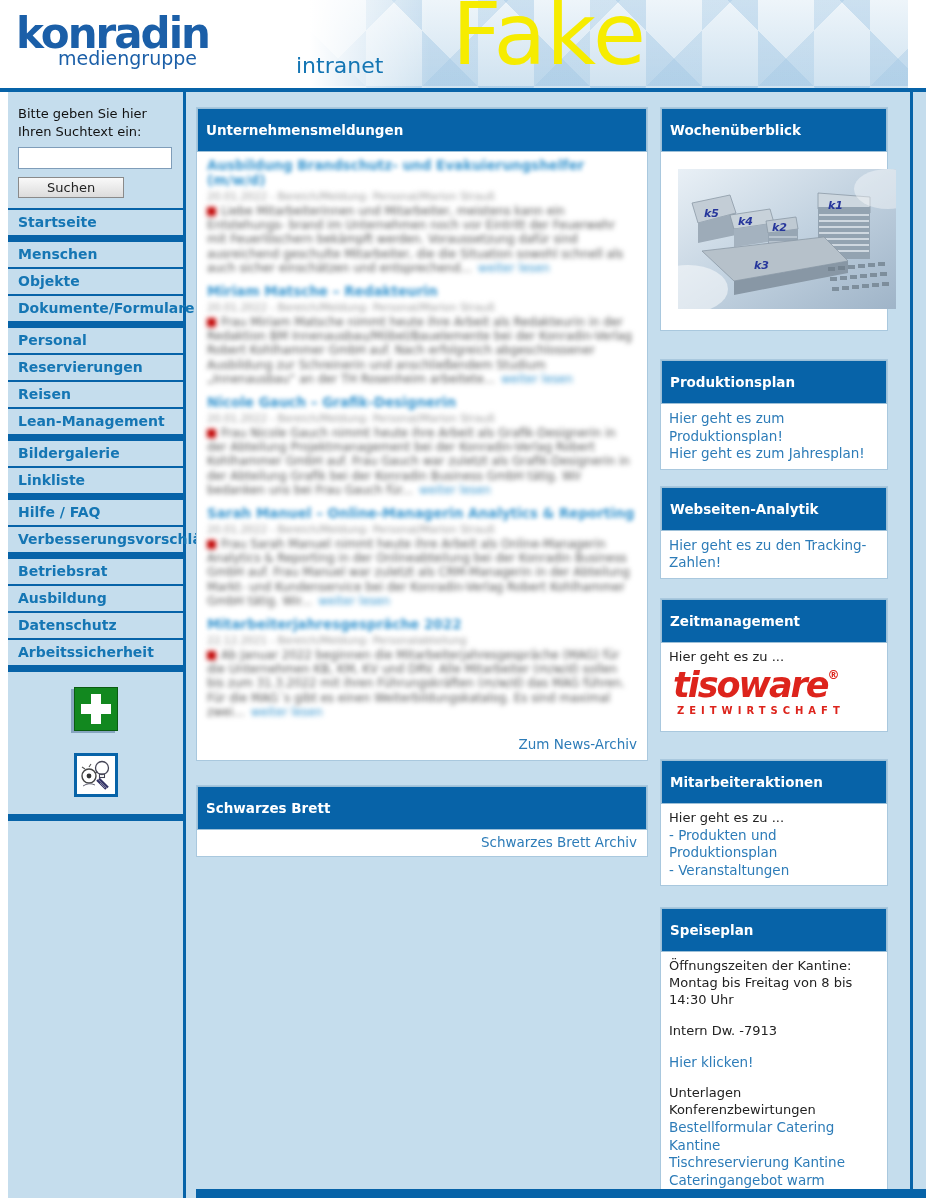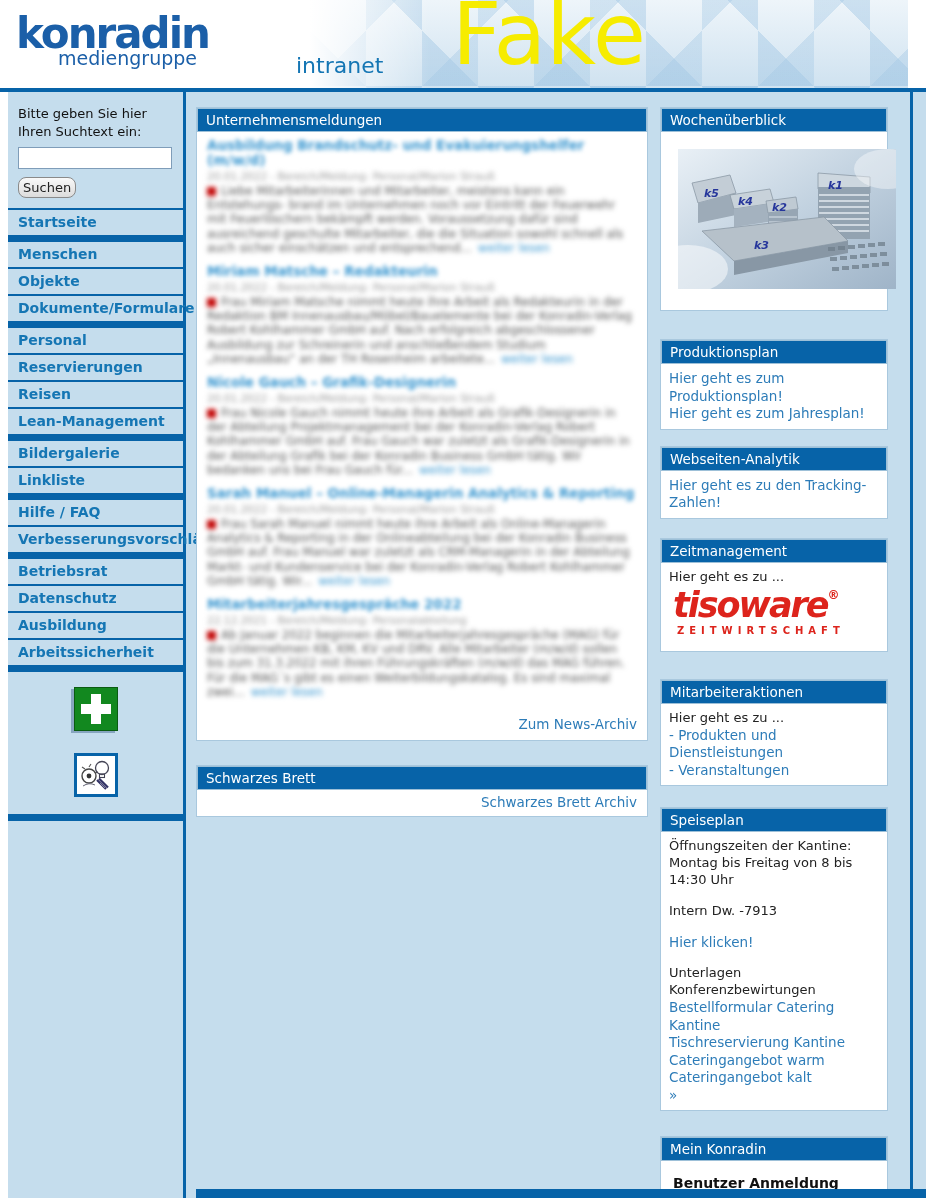--- a/index.html
+++ b/index.html
@@ -26,35 +26,35 @@
   .header-rule{position:absolute;left:0;top:88px;width:926px;height:4px;background:#0763a8;}
   .content-bg{position:absolute;left:8px;top:92px;width:918px;height:1106px;background:#c5dded;}
   .right-rule{position:absolute;left:910px;top:92px;width:3px;height:1106px;background:#0763a8;}
   .footer-bar{position:absolute;left:196px;top:1189px;width:730px;height:9px;background:#0763a8;}
 
   
   #sidebar{position:absolute;left:8px;top:92px;width:175px;height:1106px;background:#c5dded;border-right:3px solid #0763a8;}
   .search-box{padding:13px 10px 10px 10px;border-bottom:2px solid #0763a8;}
   .search-label{font-size:13px;color:#111;line-height:1.35;margin-bottom:7px;}
   .search-input{width:146px;height:18px;border:1px solid #7f9db9;background:#fff;font-size:13px;padding:1px 3px;}
-  .search-btn{margin-top:8px;font-size:13px;padding:2px 4px;background:linear-gradient(#f9f9f9,#dcdcdc);
-    border:1px solid #8a8a8a;border-radius:8px;color:#222;font-family:inherit;}
+  .search-btn{margin-top:8px;font-size:13px;padding:2px 28px;background:linear-gradient(#f9f9f9,#dcdcdc);
+    border:1px solid #8a8a8a;border-radius:0;color:#222;font-family:inherit;}
   .nav-bar{height:7px;background:#0763a8;}
   .nav-item{height:25px;line-height:25px;padding-left:10px;font-size:14px;font-weight:bold;color:#1576b4;cursor:pointer;}
   .nav-group .nav-item + .nav-item{border-top:2px solid #0763a8;}
   .sidebar-icons{text-align:center;padding:15px 0 16px 0;}
   .firstaid{display:inline-block;width:42px;height:42px;background:#12881f;border:1px solid #0a5c12;
     box-shadow:-3px 2px 0 rgba(20,60,110,.35);position:relative;margin-bottom:18px;}
   .firstaid:before{content:"";position:absolute;left:16px;top:6px;width:10px;height:30px;background:#fff;}
   .firstaid:after{content:"";position:absolute;left:6px;top:16px;width:30px;height:10px;background:#fff;}
   .ideabox{display:inline-block;width:38px;height:38px;background:#fff;border:3px solid #0763a8;}
 
   
   .panel{background:#ffffff;border:1px solid #a9c8de;}
-  .panel-head{background:#0763a8;color:#ffffff;font-weight:normal;font-size:13.5px;padding:3px 8px;border:1px solid #9dc0d8;}
+  .panel-head{background:#0763a8;color:#ffffff;font-weight:bold;font-size:13.5px;padding:13px 8px;border:1px solid #9dc0d8;}
   .link{color:#2d7cb8;text-decoration:none;cursor:pointer;}
 
   
   #main-col{position:absolute;left:196px;top:107px;width:452px;}
   .news-body-wrap{padding:6px 10px 0 10px;}
   .news-item{margin-bottom:9px;}
   .news-title{color:#3a97d0;font-weight:bold;font-size:13.5px;line-height:15px;filter:blur(2px);cursor:pointer;}
   .news-date{color:#9a9a9a;font-size:10.5px;line-height:12px;margin:2px 0 2px 0;filter:blur(2.4px);}
   .news-text{color:#555;font-size:11.8px;line-height:14.2px;filter:blur(2.4px);}
   .bullet{display:inline-block;width:9px;height:9px;background:#c00000;margin-right:5px;position:relative;top:1px;}
@@ -129,22 +129,22 @@
       <div class="nav-item">Linkliste</div>
     </div>
     <div class="nav-bar"></div>
     <div class="nav-group">
       <div class="nav-item">Hilfe / FAQ</div>
       <div class="nav-item">Verbesserungsvorschläge</div>
     </div>
     <div class="nav-bar"></div>
     <div class="nav-group">
       <div class="nav-item">Betriebsrat</div>
+      <div class="nav-item">Ausbildung</div>
       <div class="nav-item">Datenschutz</div>
-      <div class="nav-item">Ausbildung</div>
       <div class="nav-item">Arbeitssicherheit</div>
     </div>
     <div class="nav-bar"></div>
 
     <div class="sidebar-icons">
       <span class="firstaid"></span>
       <br>
       <span class="ideabox">
         <svg width="38" height="38" viewBox="0 0 38 38">
           <circle cx="12" cy="20" r="7" fill="none" stroke="#444" stroke-width="1.4"></circle>
@@ -303,21 +303,21 @@
           <span class="tiso-word"><span>tisoware</span><span class="tiso-reg">®</span></span>
           <div class="tiso-sub">ZEITWIRTSCHAFT</div>
         </div>
       </div>
     </div>
 
     <div class="panel m-b21">
       <div class="panel-head">Mitarbeiteraktionen</div>
       <div class="rpanel-body">
         <div style="font-size:13px;">Hier geht es zu ...</div>
-        <span class="rlink">- Produkten und Dienstleistungen</span>
+        <span class="rlink">- Produkten und Produktionsplan</span>
         <span class="rlink">- Veranstaltungen</span>
       </div>
     </div>
 
     <div class="panel m-b25">
       <div class="panel-head">Speiseplan</div>
       <div class="rpanel-body" style="font-size:13px;">
         <div>Öffnungszeiten der Kantine:</div>
         <div>Montag bis Freitag von 8 bis 14:30 Uhr</div>
         <div class="blank-line"></div>

